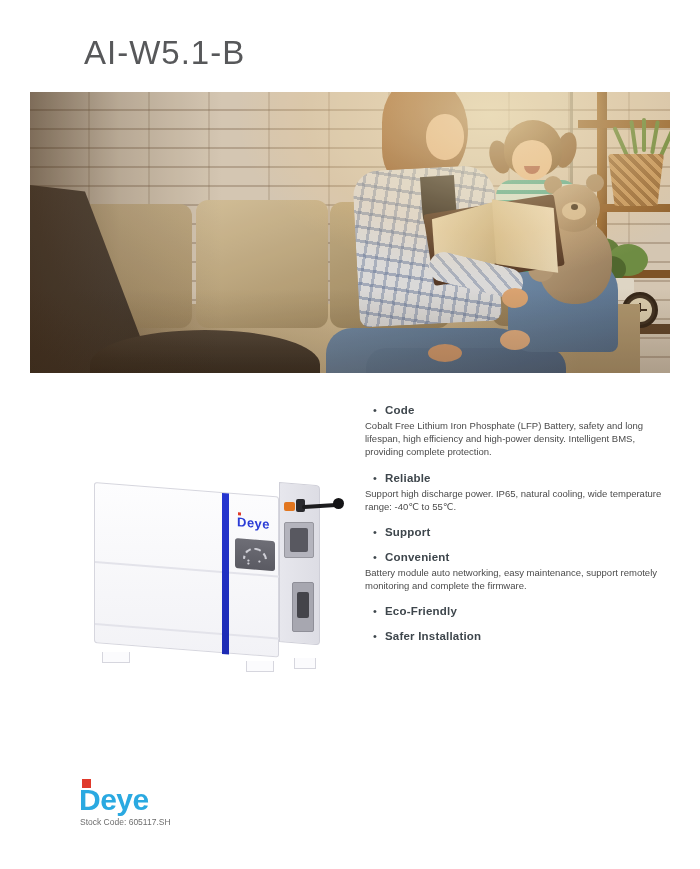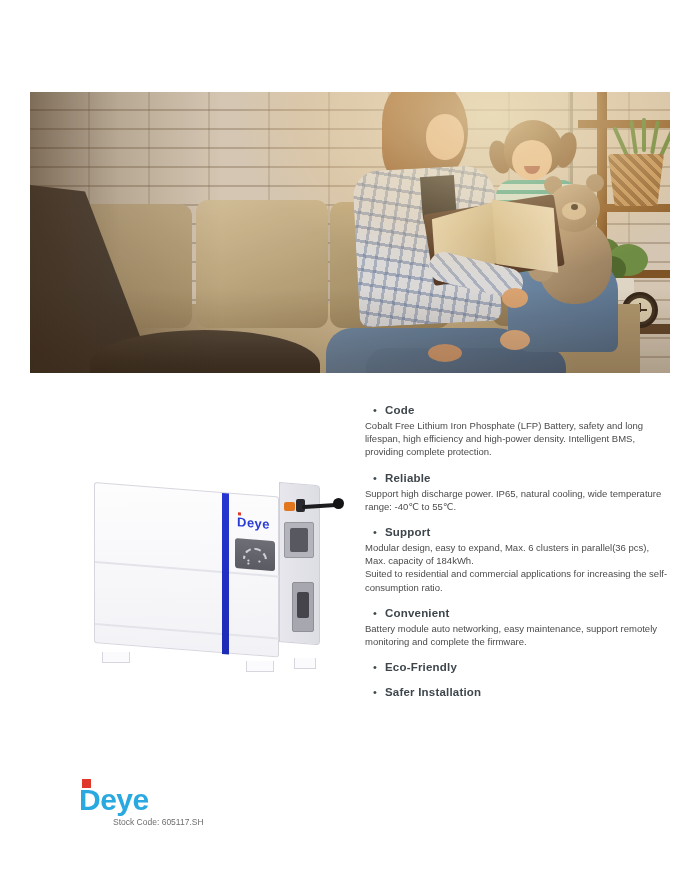--- a/index.html
+++ b/index.html
@@ -142,27 +142,28 @@
   .feature { margin-bottom:13px; }
   .feature-head { display:flex; align-items:baseline; margin-bottom:3px; }
   .feature-bullet { width:20px; padding-left:8px; font-size:11px; color:#3e464c; }
   .feature-title { font-size:11.5px; font-weight:bold; color:#3e464c; letter-spacing:.2px; }
   .feature-body { font-size:9.5px; line-height:13.2px; color:#4b4b4b; white-space:pre-line; }
 
   
   .brand { left:79px; top:783px; width:160px; height:42px; }
   .brand-word { position:absolute; left:0; top:0; font-size:30px; font-weight:bold; color:#2aa9e1; letter-spacing:-0.5px; }
   .brand-dot { position:absolute; left:3px; top:-4px; width:9px; height:9px; background:#e0392b; }
-  .stock-code { left:80px; top:817px; font-size:8.5px; color:#6e6e6e;margin-left:33px; }
+  .stock-code { left:80px; top:817px; font-size:8.5px; color:#6e6e6e; }
 </style>
 </head>
 <body>
 
 <div class="page">
 
+  <div class="abs page-title">AI-W5.1-B</div>
 
   <div class="abs hero">
     <div class="abs wall"></div>
     <div class="abs lamp-pole"></div>
     <div class="abs shelf-post"></div>
     <div class="abs shelf-rung1"></div>
     <div class="abs shelf-rung2"></div>
     <div class="abs shelf-rung3"></div>
     <div class="abs grass-blade" style="left:596px; top:32px; transform:rotate(-24deg);"></div>
     <div class="abs grass-blade" style="left:604px; top:28px; transform:rotate(-8deg);"></div>
@@ -269,24 +270,20 @@
       </div>
       <div class="feature-body">Support high discharge power. IP65, natural cooling, wide temperature
 range: -40℃ to 55℃.</div>
     </div>
 
     <div class="feature">
       <div class="feature-head">
         <span class="feature-bullet">•</span>
         <span class="feature-title">Support</span>
       </div>
-      <div class="feature-body">Modular design, easy to expand, Max. 6 clusters in parallel(36 pcs),
-Max. capacity of 184kWh.
-Suited to residential and commercial applications for increasing the self-
-consumption ratio.</div>
     </div>
 
     <div class="feature">
       <div class="feature-head">
         <span class="feature-bullet">•</span>
         <span class="feature-title">Convenient</span>
       </div>
       <div class="feature-body">Battery module auto networking, easy maintenance, support remotely
 monitoring and complete the firmware.</div>
     </div>

